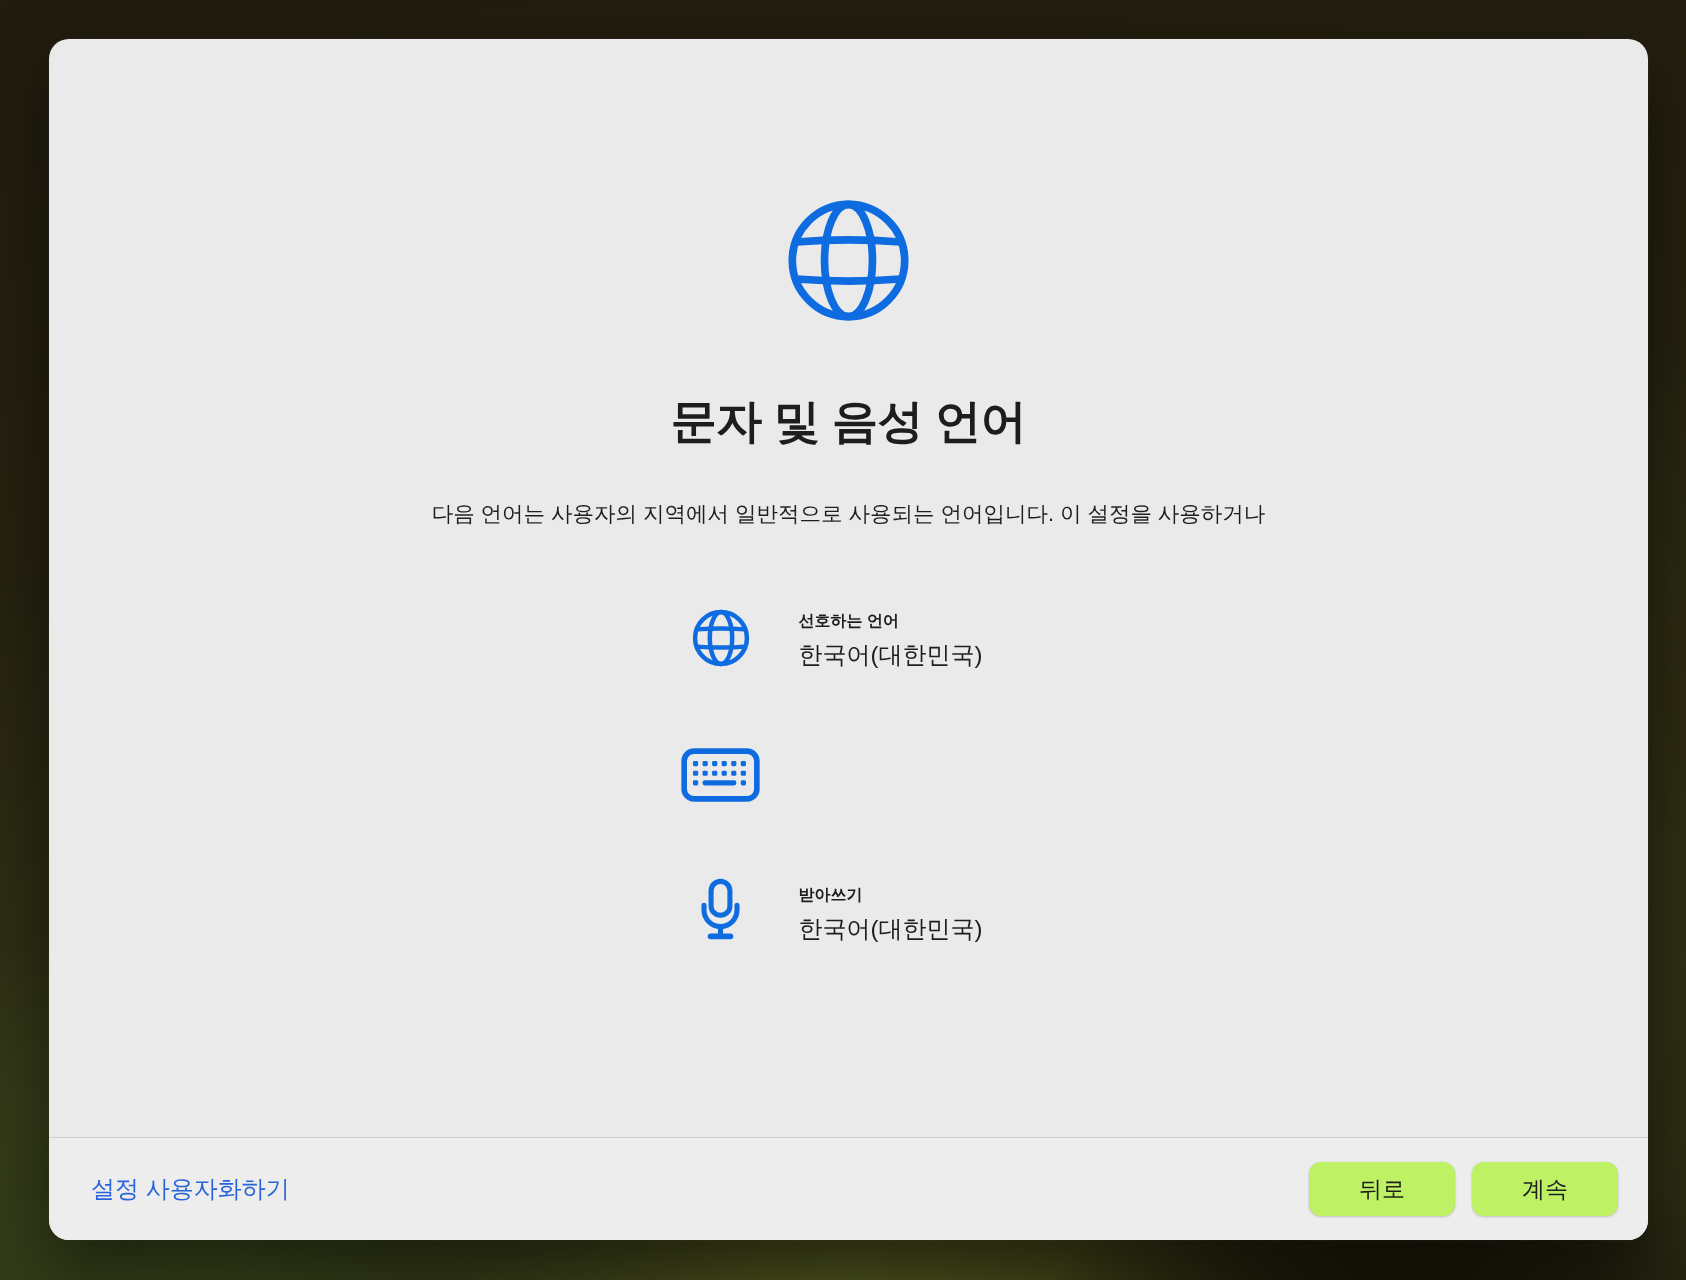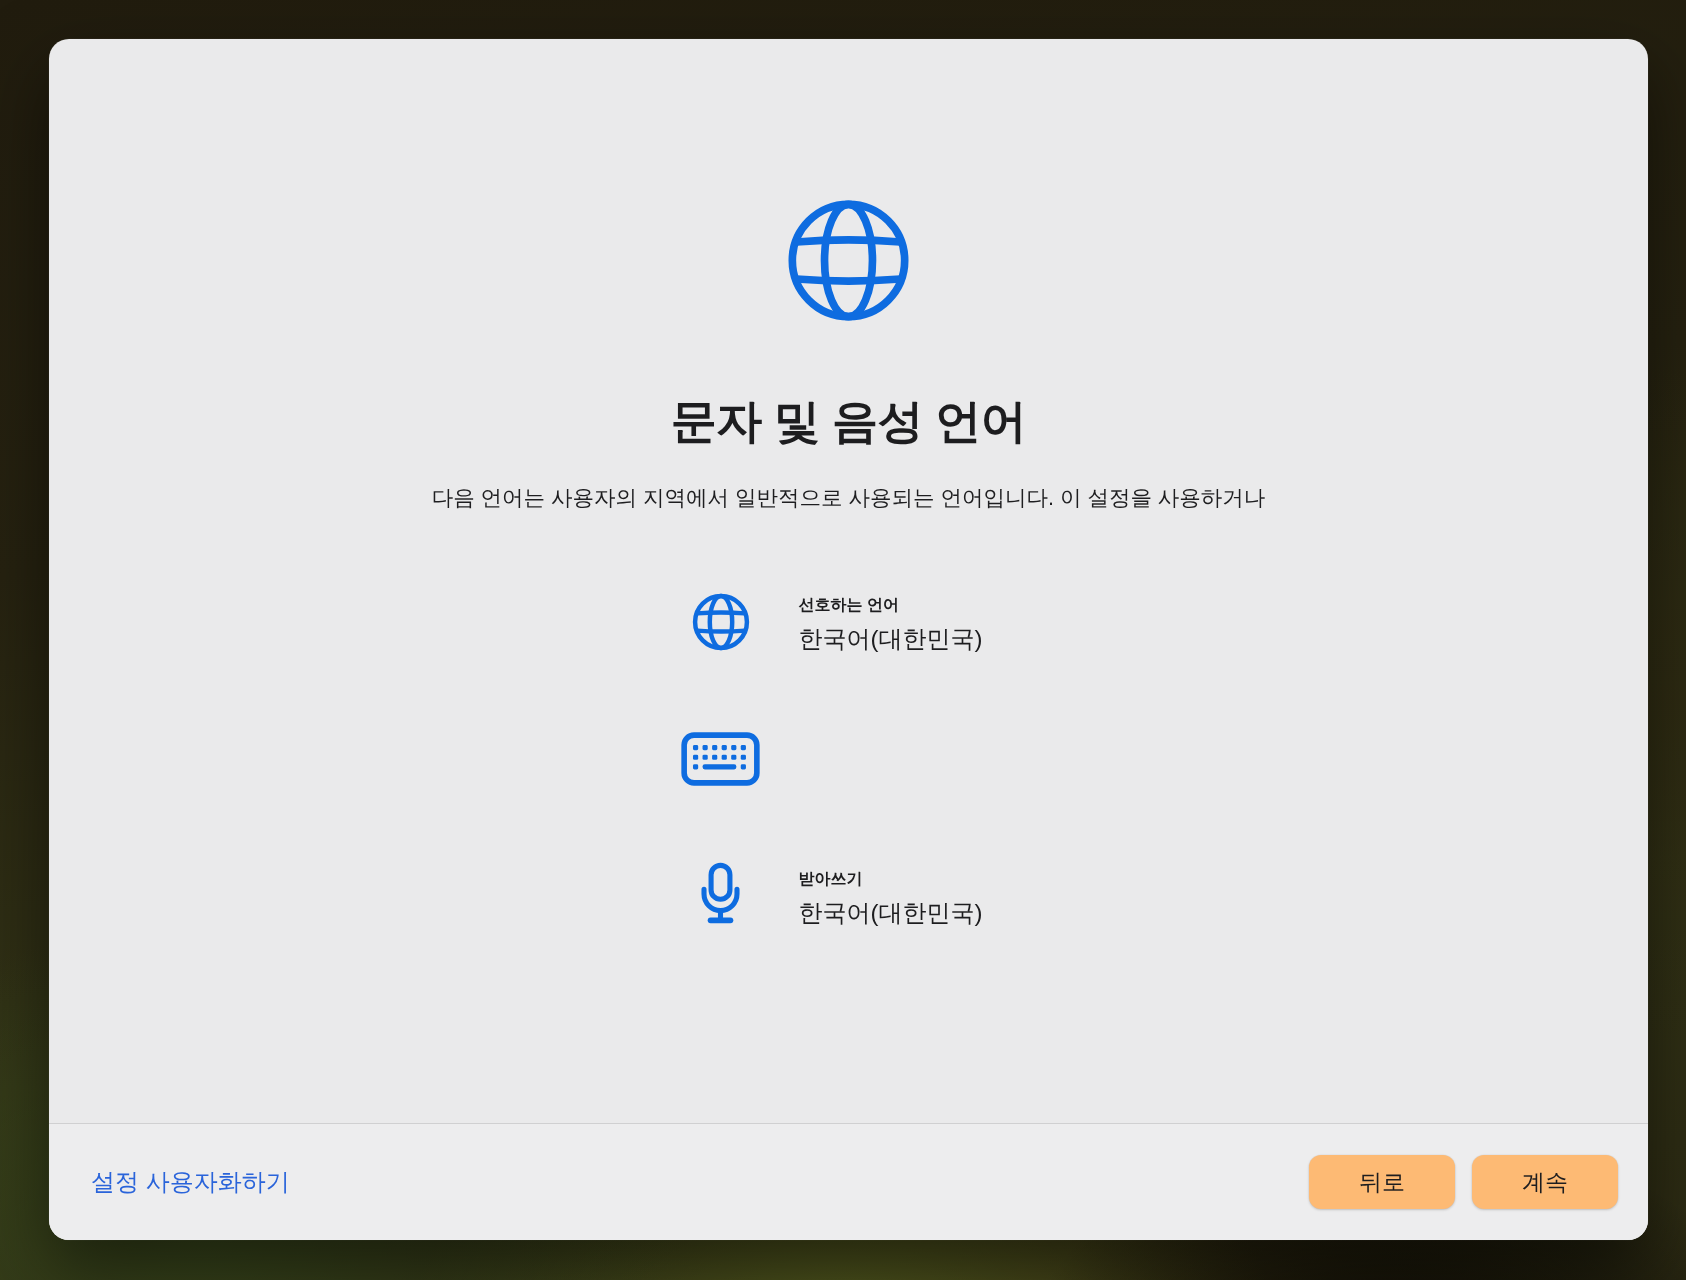--- a/index.html
+++ b/index.html
@@ -51,21 +51,21 @@
   .page-title {
     margin-top: 62px;
     font-size: 46px;
     font-weight: 700;
     letter-spacing: -0.5px;
     color: #1d1d1f;
     text-align: center;
   }
 
   .page-description {
-    margin-top: 28px;
+    margin-top: 44px;
     font-size: 21.5px;
     line-height: 34px;
     text-align: right;
     color: #1e1e20;
   }
 
   .rows {
     margin-top: 73px;
     width: 336px;
     align-self: center;
@@ -85,21 +85,21 @@
   }
 
   .row-text { margin-left: 38px; }
   .row-label { font-size: 16px; font-weight: 700; line-height: 34px; color: #1d1d1f; }
   .row-value { font-size: 24px; font-weight: 400; line-height: 34px; color: #1d1d1f; }
 
   
   .footer {
     position: absolute;
     left: 0; right: 0; bottom: 0;
-    height: 117px;
+    height: 103px;
     background: #ededee;
     border-top: 1.5px solid rgba(0,0,0,0.12);
     display: flex;
     align-items: center;
     justify-content: space-between;
     padding: 0 30px 0 42px;
   }
 
   .customize-link {
     font-size: 24px;
@@ -108,21 +108,21 @@
     text-decoration: none;
   }
 
   .footer-buttons { display: flex; gap: 17px; }
 
   .sa-button {
     width: 146px;
     height: 54px;
     border: none;
     border-radius: 12px;
-    background: #fdba74;
+    background: #bef264;
     font-family: inherit;
     font-size: 23px;
     color: #1d1d1f;
     cursor: pointer;
     box-shadow: 0 1px 2.5px rgba(0,0,0,0.18), 0 0 0 0.5px rgba(0,0,0,0.04);
   }
 </style>
 </head>
 <body>
 

